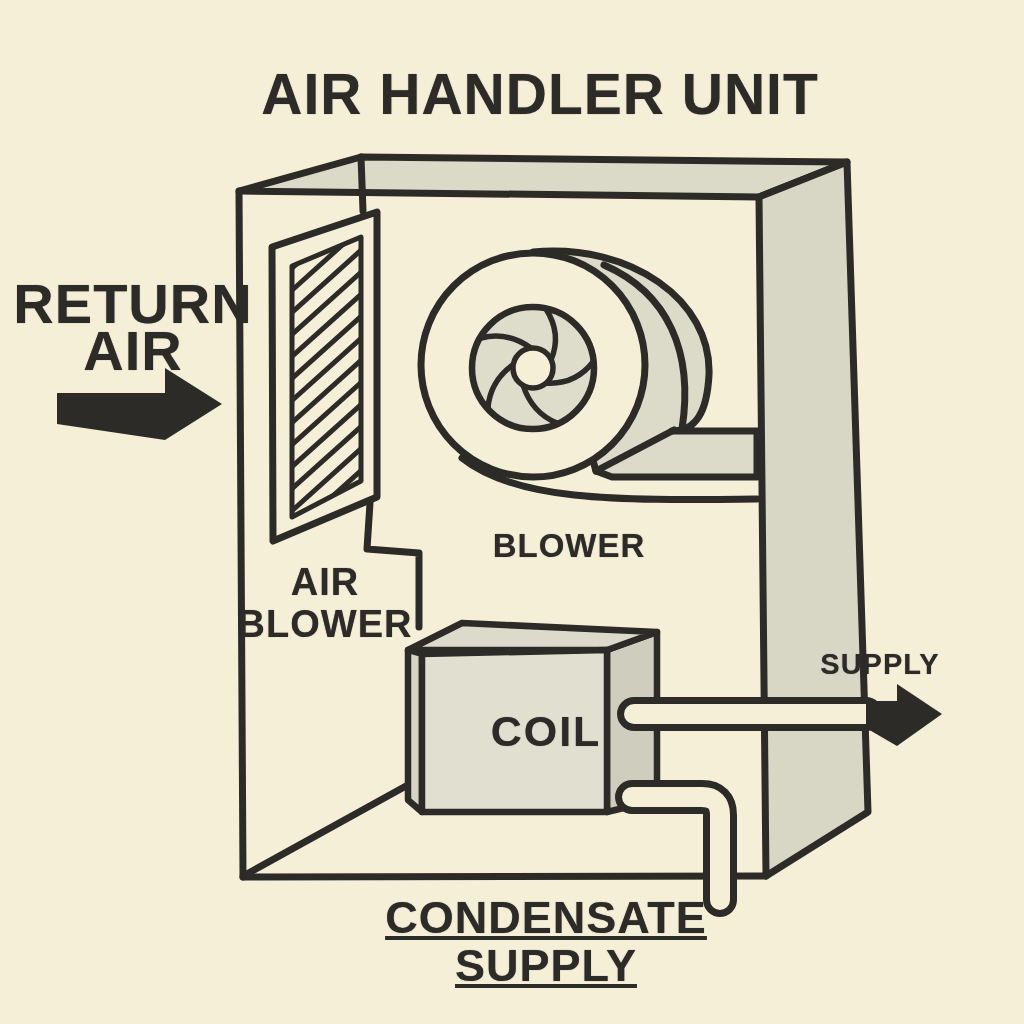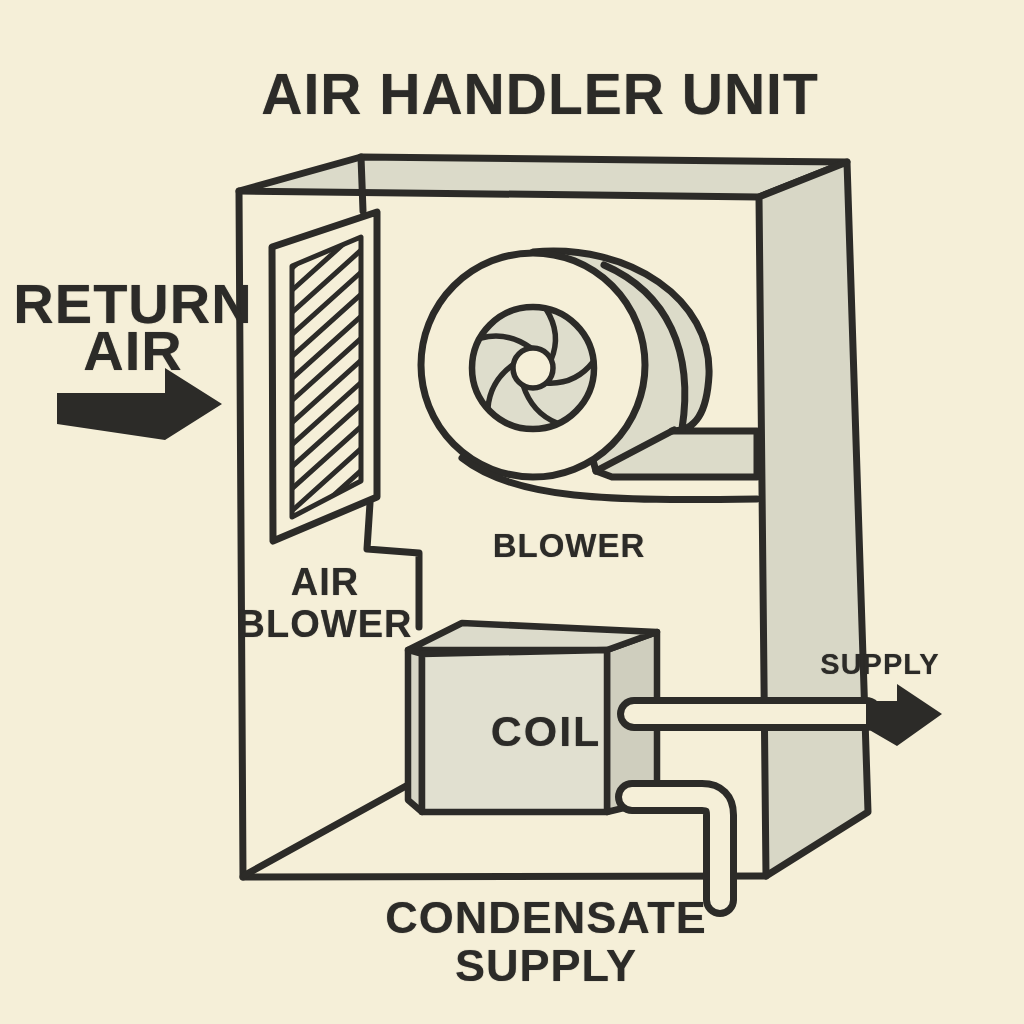--- a/index.html
+++ b/index.html
@@ -21,21 +21,21 @@
     letter-spacing:1px;
     text-shadow:0 0 1px rgba(44,43,40,.55);
     line-height:1.08;
   }
   .title{left:540px;top:95px;font-size:57px;letter-spacing:1px;}
   .return-air{left:133px;top:327px;font-size:56px;line-height:47px;}
   .air-filter{left:325px;top:603px;font-size:38px;line-height:42px;}
   .blower{left:569px;top:546px;font-size:33px;}
   .coil{left:510px;top:731px;font-size:43px;letter-spacing:2px;margin-left:36px;}
   .supply{left:880px;top:665px;font-size:29px;}
-  .condensate{left:546px;top:942px;font-size:45px;line-height:48px;}
+  .condensate{left:546px;top:942px;font-size:45px;line-height:48px;text-decoration:underline;}
 </style>
 </head>
 <body>
 
 <div class="stage">
 
   <svg width="1024" height="1024" viewBox="0 0 1024 1024">
     <defs>
       <clipPath id="fclip">
         <path d="M292,266 L361,237 L361,481 L292,517 Z"></path>

